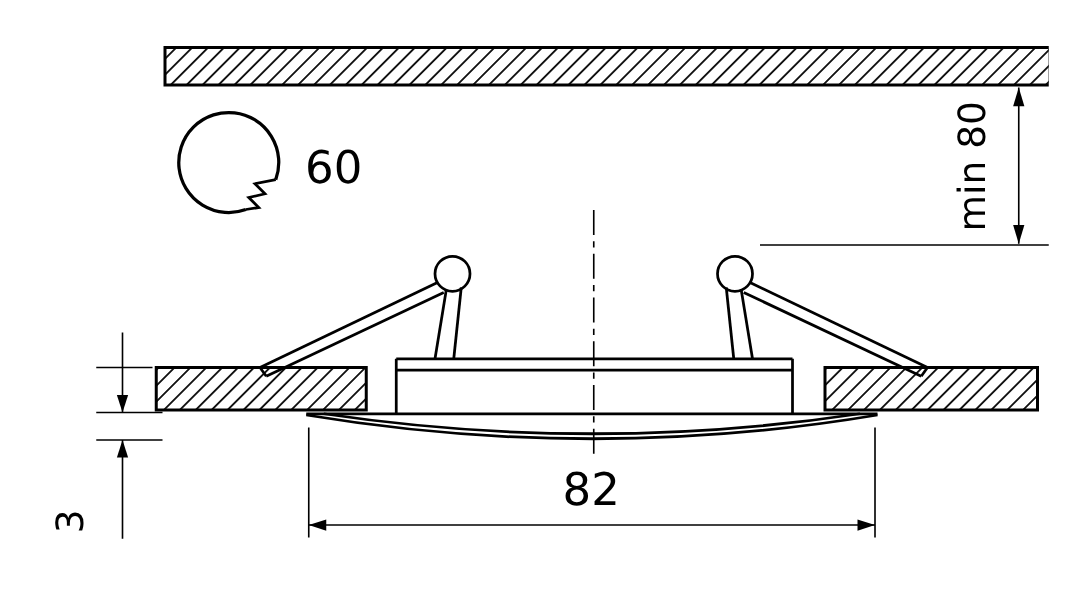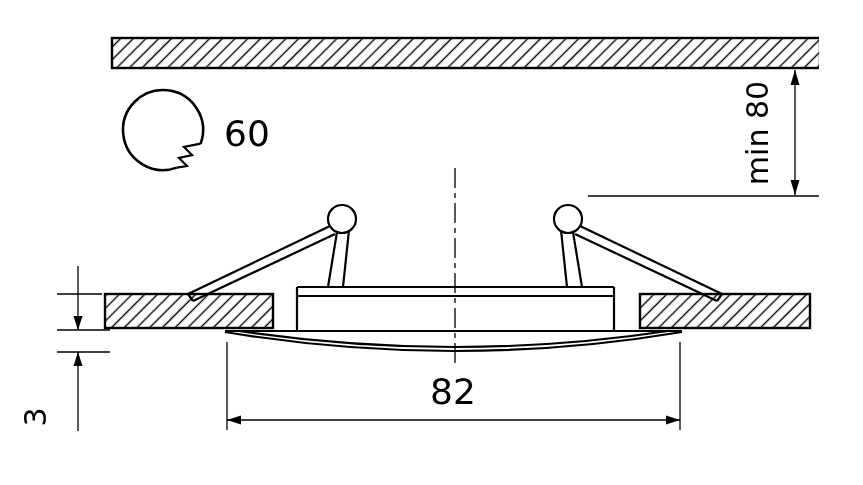--- a/index.html
+++ b/index.html
@@ -7,20 +7,21 @@
     padding: 0;
     background: #ffffff;
     font-family: "DejaVu Sans", "Liberation Sans", sans-serif;
   }
   .canvas {
     position: relative;
     width: 819px;
     height: 485px;
     background: #ffffff;
     overflow: hidden;
+    margin-left: 20px;
   }
   svg text {
     fill: #000000;
     font-family: "DejaVu Sans", "Liberation Sans", sans-serif;
   }
   .dim-text { font-size: 36px; }
   .dim-text-sm { font-size: 30px; }
 </style>
 </head>
 <body>

